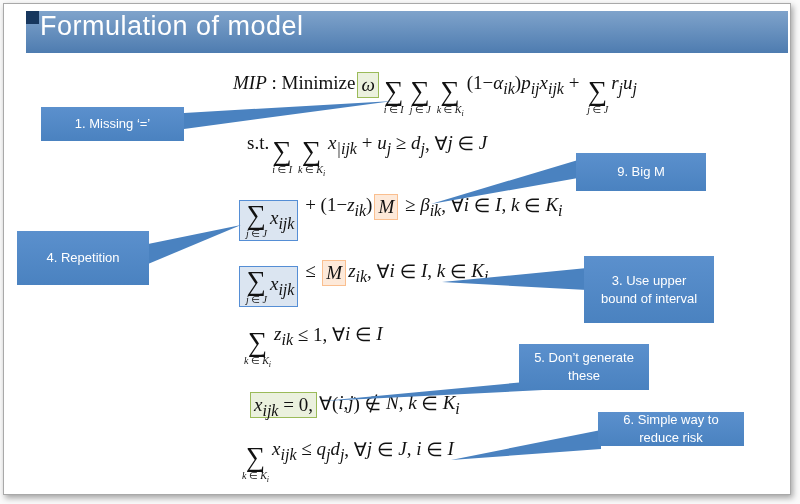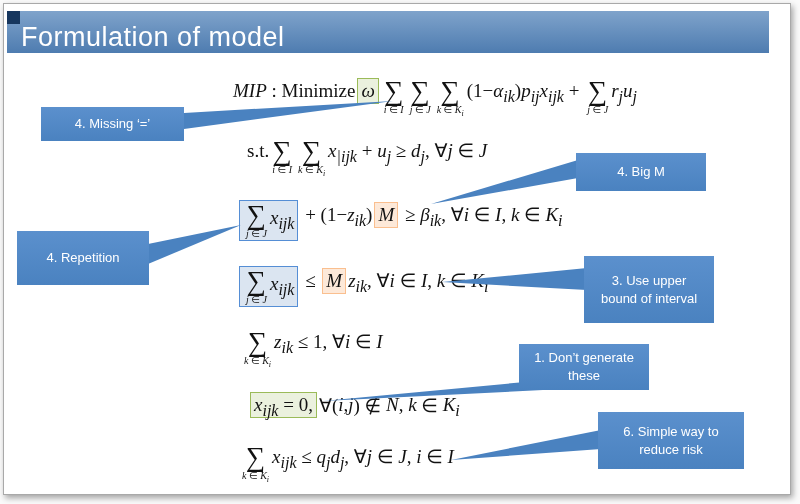--- a/index.html
+++ b/index.html
@@ -1,27 +1,27 @@
 <!DOCTYPE html>
 <html style="--header-blue-top: #7fa3cb; --header-blue-bottom: #4e7cb0; --header-accent: #17375e; --callout-blue: #4a82c0; --callout-blue-light: #5b90cd; --hl-green-bg: #ebf1de; --hl-green-border: #9bbb59; --hl-blue-bg: #dbe5f1; --hl-blue-border: #558ed5; --hl-orange-bg: #fde9d9; --hl-orange-border: #fabf8f;"><head>
 <meta charset="utf-8">
 <style>
   html,body{margin:0;padding:0;}
   body{width:800px;height:504px;position:relative;background:#fafafa;overflow:hidden;}
   .slide{position:absolute;left:3px;top:3px;width:786px;height:490px;background:#ffffff;
          border:1px solid #a9a9a9;box-shadow:2px 3px 6px rgba(0,0,0,0.35);}
   
-  .header{position:absolute;left:3px;top:7px;width:762px;height:42px;
+  .header{position:absolute;left:22px;top:7px;width:762px;height:42px;
           background:linear-gradient(180deg,var(--header-blue-top),var(--header-blue-bottom));
-          display:flex;align-items:flex-end;}
+          display:flex;align-items:flex-start;}
   .accent-sq{position:absolute;left:0;top:0;width:13px;height:13px;background:var(--header-accent);}
   .title{margin:0;padding-left:14px;font-family:"Liberation Sans",sans-serif;
          font-weight:400;font-size:27px;color:#ffffff;letter-spacing:0.5px;}
   
-  .formula{position:absolute;z-index:3;display:flex;align-items:center;white-space:pre;
+  .formula{position:absolute;z-index:3;display:flex;align-items:flex-start;white-space:pre;
            font-family:"Liberation Serif",serif;font-size:19px;color:#111111;}
   .m-rm{font-style:normal;}
   .m-it{font-style:italic;}
   .m-it sub{font-size:16px;line-height:0;}
   .m-sum{display:inline-flex;flex-direction:column;align-items:center;margin:0 3px;transform:translateY(6px);}
   .m-sigma{font-size:27px;line-height:26px;font-style:normal;}
   .m-under{font-size:10px;line-height:11px;display:inline-flex;white-space:pre;}
   .m-under .m-it sub{font-size:8px;}
   .m-box{display:inline-flex;align-items:center;border:1px solid;padding:1px 3px;margin:0 2px;}
   .m-box-green{background:var(--hl-green-bg);border-color:var(--hl-green-border);}
@@ -59,31 +59,31 @@
 
   <div class="formula" style="left:229px;top:68px"><span class="m-it">MIP</span><span class="m-rm"> : Minimize</span><span class="m-box m-box-green"><span class="m-it">ω</span></span><span class="m-sum"><span class="m-sigma">∑</span><span class="m-under"><span class="m-it">i</span><span class="m-rm"> ∈ </span><span class="m-it">I</span></span></span><span class="m-sum"><span class="m-sigma">∑</span><span class="m-under"><span class="m-it">j</span><span class="m-rm"> ∈ </span><span class="m-it">J</span></span></span><span class="m-sum"><span class="m-sigma">∑</span><span class="m-under"><span class="m-it">k</span><span class="m-rm"> ∈ </span><span class="m-it">K<sub>i</sub></span></span></span><span class="m-rm">(1−</span><span class="m-it">α<sub>ik</sub></span><span class="m-rm">)</span><span class="m-it">p<sub>ij</sub></span><span class="m-it">x<sub>ijk</sub></span><span class="m-rm"> + </span><span class="m-sum"><span class="m-sigma">∑</span><span class="m-under"><span class="m-it">j</span><span class="m-rm"> ∈ </span><span class="m-it">J</span></span></span><span class="m-it">r<sub>j</sub></span><span class="m-it">u<sub>j</sub></span></div>
   <div class="formula" style="left:243px;top:128px"><span class="m-rm">s.t.</span><span class="m-sum"><span class="m-sigma">∑</span><span class="m-under"><span class="m-it">i</span><span class="m-rm"> ∈ </span><span class="m-it">I</span></span></span><span class="m-sum"><span class="m-sigma">∑</span><span class="m-under"><span class="m-it">k</span><span class="m-rm"> ∈ </span><span class="m-it">K<sub>i</sub></span></span></span><span class="m-it">x<sub>|ijk</sub></span><span class="m-rm"> + </span><span class="m-it">u<sub>j</sub></span><span class="m-rm"> ≥ </span><span class="m-it">d<sub>j</sub></span><span class="m-rm">, ∀</span><span class="m-it">j</span><span class="m-rm"> ∈ </span><span class="m-it">J</span></div>
   <div class="formula" style="left:233px;top:190px"><span class="m-box m-box-blue has-sum"><span class="m-sum"><span class="m-sigma">∑</span><span class="m-under"><span class="m-it">j</span><span class="m-rm"> ∈ </span><span class="m-it">J</span></span></span><span class="m-it">x<sub>ijk</sub></span></span><span class="m-rm"> + (1−</span><span class="m-it">z<sub>ik</sub></span><span class="m-rm">)</span><span class="m-box m-box-orange"><span class="m-it">M</span></span><span class="m-rm"> ≥ </span><span class="m-it">β<sub>ik</sub></span><span class="m-rm">, ∀</span><span class="m-it">i</span><span class="m-rm"> ∈ </span><span class="m-it">I</span><span class="m-rm">, </span><span class="m-it">k</span><span class="m-rm"> ∈ </span><span class="m-it">K<sub>i</sub></span></div>
   <div class="formula" style="left:233px;top:256px"><span class="m-box m-box-blue has-sum"><span class="m-sum"><span class="m-sigma">∑</span><span class="m-under"><span class="m-it">j</span><span class="m-rm"> ∈ </span><span class="m-it">J</span></span></span><span class="m-it">x<sub>ijk</sub></span></span><span class="m-rm"> ≤ </span><span class="m-box m-box-orange"><span class="m-it">M</span></span><span class="m-it">z<sub>ik</sub></span><span class="m-rm">, ∀</span><span class="m-it">i</span><span class="m-rm"> ∈ </span><span class="m-it">I</span><span class="m-rm">, </span><span class="m-it">k</span><span class="m-rm"> ∈ </span><span class="m-it">K<sub>i</sub></span></div>
   <div class="formula" style="left:237px;top:319px"><span class="m-sum"><span class="m-sigma">∑</span><span class="m-under"><span class="m-it">k</span><span class="m-rm"> ∈ </span><span class="m-it">K<sub>i</sub></span></span></span><span class="m-it">z<sub>ik</sub></span><span class="m-rm"> ≤ 1, ∀</span><span class="m-it">i</span><span class="m-rm"> ∈ </span><span class="m-it">I</span></div>
   <div class="formula" style="left:244px;top:388px"><span class="m-box m-box-green"><span class="m-it">x<sub>ijk</sub></span><span class="m-rm"> = 0,</span></span><span class="m-rm">∀(</span><span class="m-it">i</span><span class="m-rm">,</span><span class="m-it">j</span><span class="m-rm">) ∉ </span><span class="m-it">N</span><span class="m-rm">, </span><span class="m-it">k</span><span class="m-rm"> ∈ </span><span class="m-it">K<sub>i</sub></span></div>
   <div class="formula" style="left:235px;top:434px"><span class="m-sum"><span class="m-sigma">∑</span><span class="m-under"><span class="m-it">k</span><span class="m-rm"> ∈ </span><span class="m-it">K<sub>i</sub></span></span></span><span class="m-it">x<sub>ijk</sub></span><span class="m-rm"> ≤ </span><span class="m-it">q<sub>j</sub></span><span class="m-it">d<sub>j</sub></span><span class="m-rm">, ∀</span><span class="m-it">j</span><span class="m-rm"> ∈ </span><span class="m-it">J</span><span class="m-rm">, </span><span class="m-it">i</span><span class="m-rm"> ∈ </span><span class="m-it">I</span></div>
 
   <div class="callout" style="left:37px;top:103px;width:143px;height:34px">
-    <span>4. Missing ‘=’</span>
+    <span>1. Missing ‘=’</span>
   </div>
   <div class="callout" style="left:13px;top:227px;width:132px;height:54px">
     <span>4. Repetition</span>
   </div>
   <div class="callout" style="left:572px;top:149px;width:130px;height:38px">
-    <span>4. Big M</span>
+    <span>9. Big M</span>
   </div>
   <div class="callout" style="left:580px;top:252px;width:130px;height:67px">
     <span>3. Use upper bound of interval</span>
   </div>
   <div class="callout" style="left:515px;top:340px;width:130px;height:46px">
-    <span>1. Don’t generate these</span>
+    <span>5. Don’t generate these</span>
   </div>
-  <div class="callout" style="left:594px;top:408px;width:146px;height:57px">
+  <div class="callout" style="left:594px;top:408px;width:146px;height:34px">
     <span>6. Simple way to reduce risk</span>
   </div>
 
 </div>
 
 </body></html>

